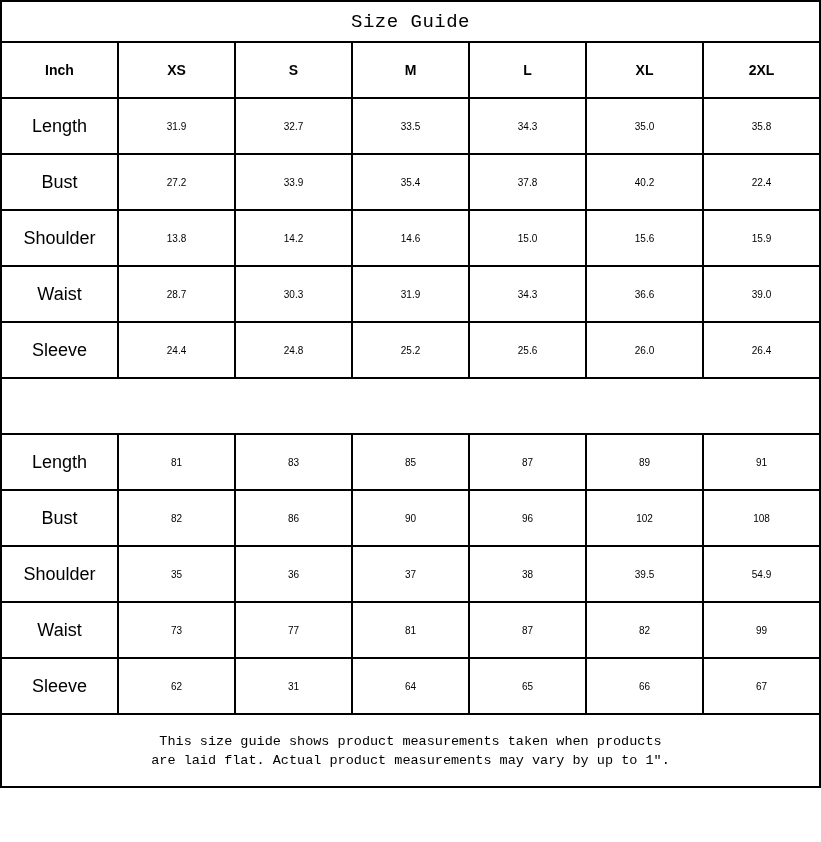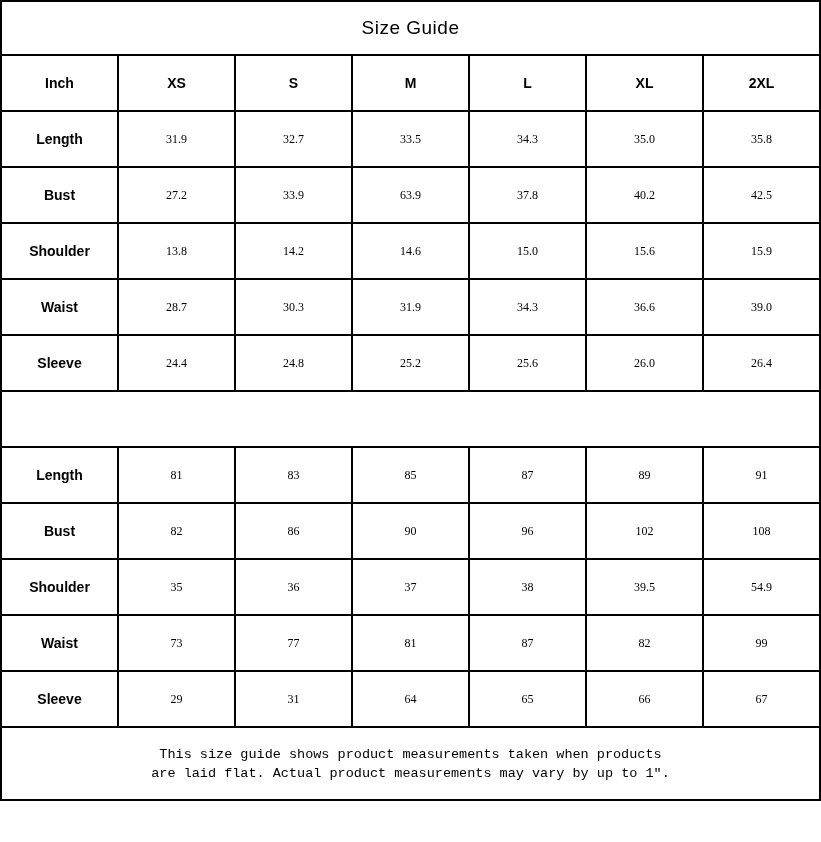--- a/index.html
+++ b/index.html
@@ -20,43 +20,43 @@
     background: #fff;
   }
   table.size-guide td {
     border: 2px solid #000;
     text-align: center;
     vertical-align: middle;
     padding: 0;
     overflow: hidden;
   }
   td.title-cell {
-    height: 54px;
-    font-family: Liberation Sans, sans-serif;
+    height: 41px;
+    font-family: Liberation Mono, monospace;
     font-size: 19px;
     font-weight: normal;
     letter-spacing: 0.5px;
   }
   td.hdr {
     height: 56px;
     font-family: "Liberation Sans", sans-serif;
     font-weight: bold;
     font-size: 14px;
   }
   td.lbl {
     height: 56px;
     font-family: "Liberation Sans", sans-serif;
-    font-weight: bold;
-    font-size: 14px;
+    font-weight: normal;
+    font-size: 18px;
   }
   td.num {
     height: 56px;
-    font-family: Liberation Serif, serif;
+    font-family: Liberation Sans, sans-serif;
     font-weight: normal;
-    font-size: 12px;
+    font-size: 10px;
   }
   td.spacer-cell {
     height: 56px;
   }
   td.footer-cell {
     height: 73px;
     font-family: "Liberation Mono", "DejaVu Sans Mono", monospace;
     font-size: 13.5px;
     line-height: 19px;
   }
@@ -87,24 +87,24 @@
       <td class="num">32.7</td>
       <td class="num">33.5</td>
       <td class="num">34.3</td>
       <td class="num">35.0</td>
       <td class="num">35.8</td>
     </tr>
     <tr>
       <td class="lbl">Bust</td>
       <td class="num">27.2</td>
       <td class="num">33.9</td>
-      <td class="num">63.9</td>
+      <td class="num">35.4</td>
       <td class="num">37.8</td>
       <td class="num">40.2</td>
-      <td class="num">42.5</td>
+      <td class="num">22.4</td>
     </tr>
     <tr>
       <td class="lbl">Shoulder</td>
       <td class="num">13.8</td>
       <td class="num">14.2</td>
       <td class="num">14.6</td>
       <td class="num">15.0</td>
       <td class="num">15.6</td>
       <td class="num">15.9</td>
     </tr>
@@ -163,21 +163,21 @@
       <td class="lbl">Waist</td>
       <td class="num">73</td>
       <td class="num">77</td>
       <td class="num">81</td>
       <td class="num">87</td>
       <td class="num">82</td>
       <td class="num">99</td>
     </tr>
     <tr>
       <td class="lbl">Sleeve</td>
-      <td class="num">29</td>
+      <td class="num">62</td>
       <td class="num">31</td>
       <td class="num">64</td>
       <td class="num">65</td>
       <td class="num">66</td>
       <td class="num">67</td>
     </tr>
 
     <tr>
       <td class="footer-cell" colspan="7">
         <div>This size guide shows product measurements taken when products</div>

